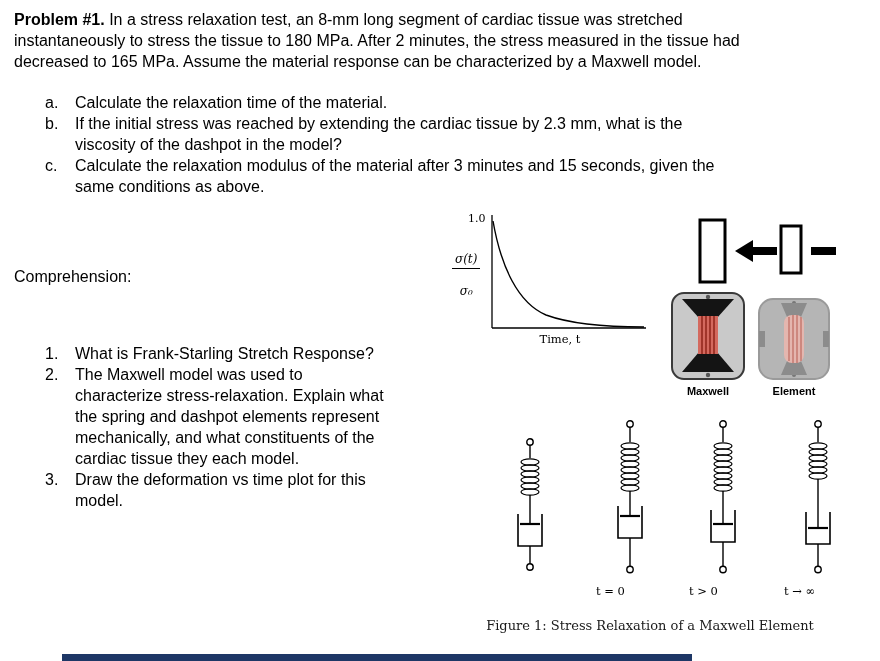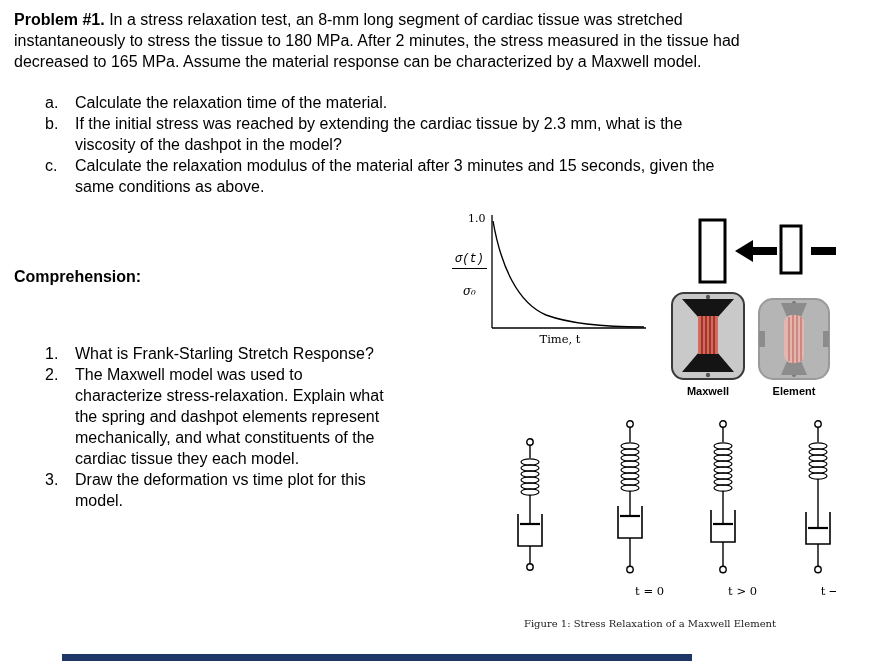--- a/index.html
+++ b/index.html
@@ -9,36 +9,36 @@
   }
   .para {
     position:absolute; margin:0; font-size:16px; line-height:21px;
     white-space:pre-line; width:840px;
   }
   .bold { font-weight:bold; }
   .list { position:absolute; font-size:16px; line-height:21px; }
   .li { display:flex; align-items:flex-start; }
   .li .marker { flex:0 0 30px; width:30px; }
   .li .txt { white-space:pre-line; }
-  .heading { position:absolute; font-weight:bold; font-size:16px; margin:0; }
+  .heading { position:absolute; font-weight:normal; font-size:16px; margin:0; }
   .abs { position:absolute; }
   .plot-ymax { position:absolute; left:468px; top:212px; font-family:"DejaVu Serif",serif; font-size:11px; }
   .frac {
     position:absolute; left:452px; top:253px; text-align:center;
     font-family:"DejaVu Serif",serif; font-style:italic; font-size:12px; line-height:1.15;
   }
-  .frac .num { display:block; border-bottom:1px solid #000; padding:0 3px 1px 3px;font-family:Liberation Mono, monospace; }
+  .frac .num { display:block; border-bottom:1px solid #000; padding:0 3px 1px 3px; }
   .frac .den { display:block;margin-top:16px; }
   .time-label { position:absolute; left:500px; top:332px; width:120px; text-align:center;
     font-family:"DejaVu Serif",serif; font-size:11.5px; }
   .photo-label { position:absolute; top:385px; font-weight:bold; font-size:11px; text-align:center; }
-  .t-label { position:absolute; top:584px; width:68px; text-align:right;
+  .t-label { position:absolute; top:584px; width:68px; text-align:left;
     font-family:"DejaVu Serif",serif; font-size:11.5px; }
   .caption { position:absolute; left:452px; top:618px; width:396px; text-align:center;
-    font-family:"DejaVu Serif",serif; font-size:10px; color:#1a1a1a; }
+    font-family:"DejaVu Serif",serif; font-size:13px; color:#1a1a1a; }
   .bottom-bar { position:absolute; left:62px; top:654px; width:630px; height:7px; background:#1e3766; }
   svg { display:block; }
 </style>
 </head>
 <body>
 
 <div class="page">
 
   <p class="para" style="left:14px; top:9px;"><span class="bold">Problem #1.</span><span> In a stress relaxation test, an 8-mm long segment of cardiac tissue was stretched
 instantaneously to stress the tissue to 180 MPa. After 2 minutes, the stress measured in the tissue had

